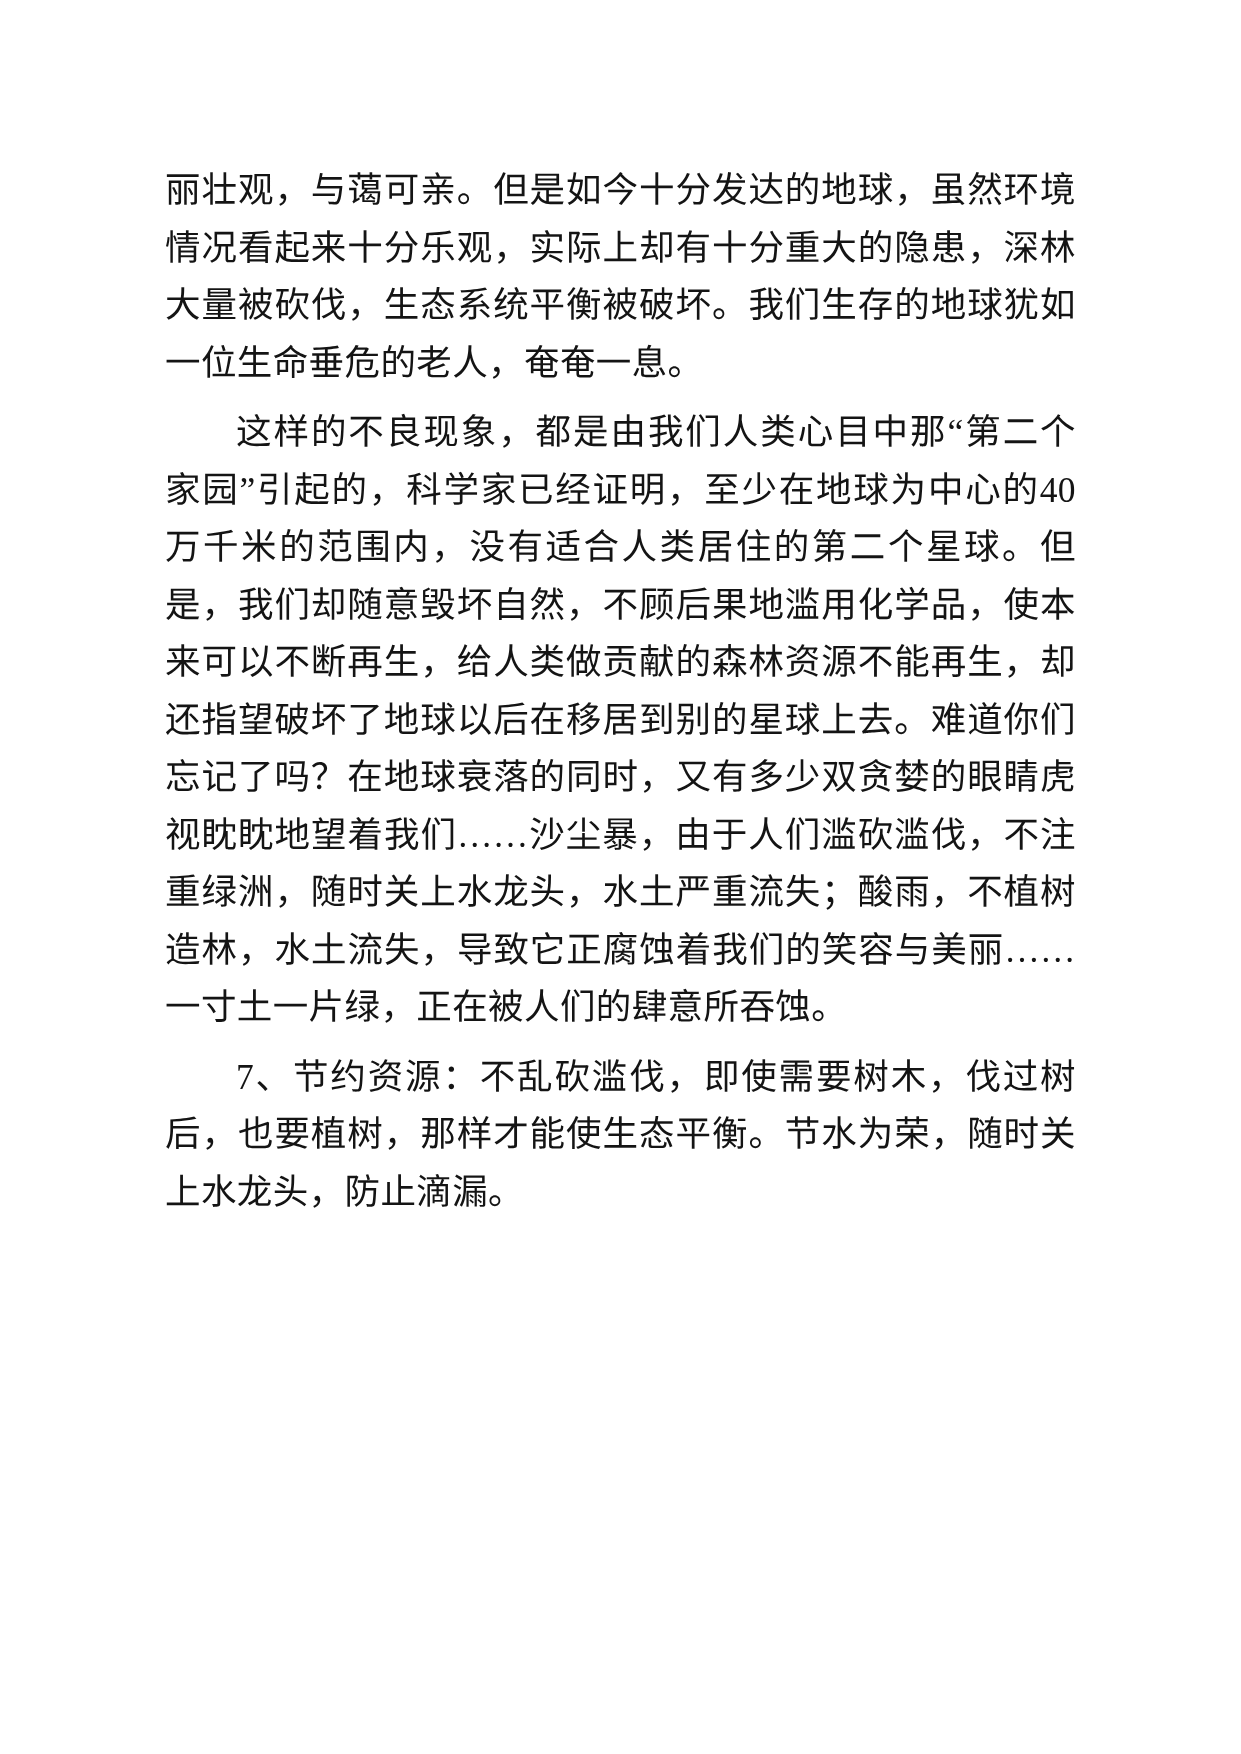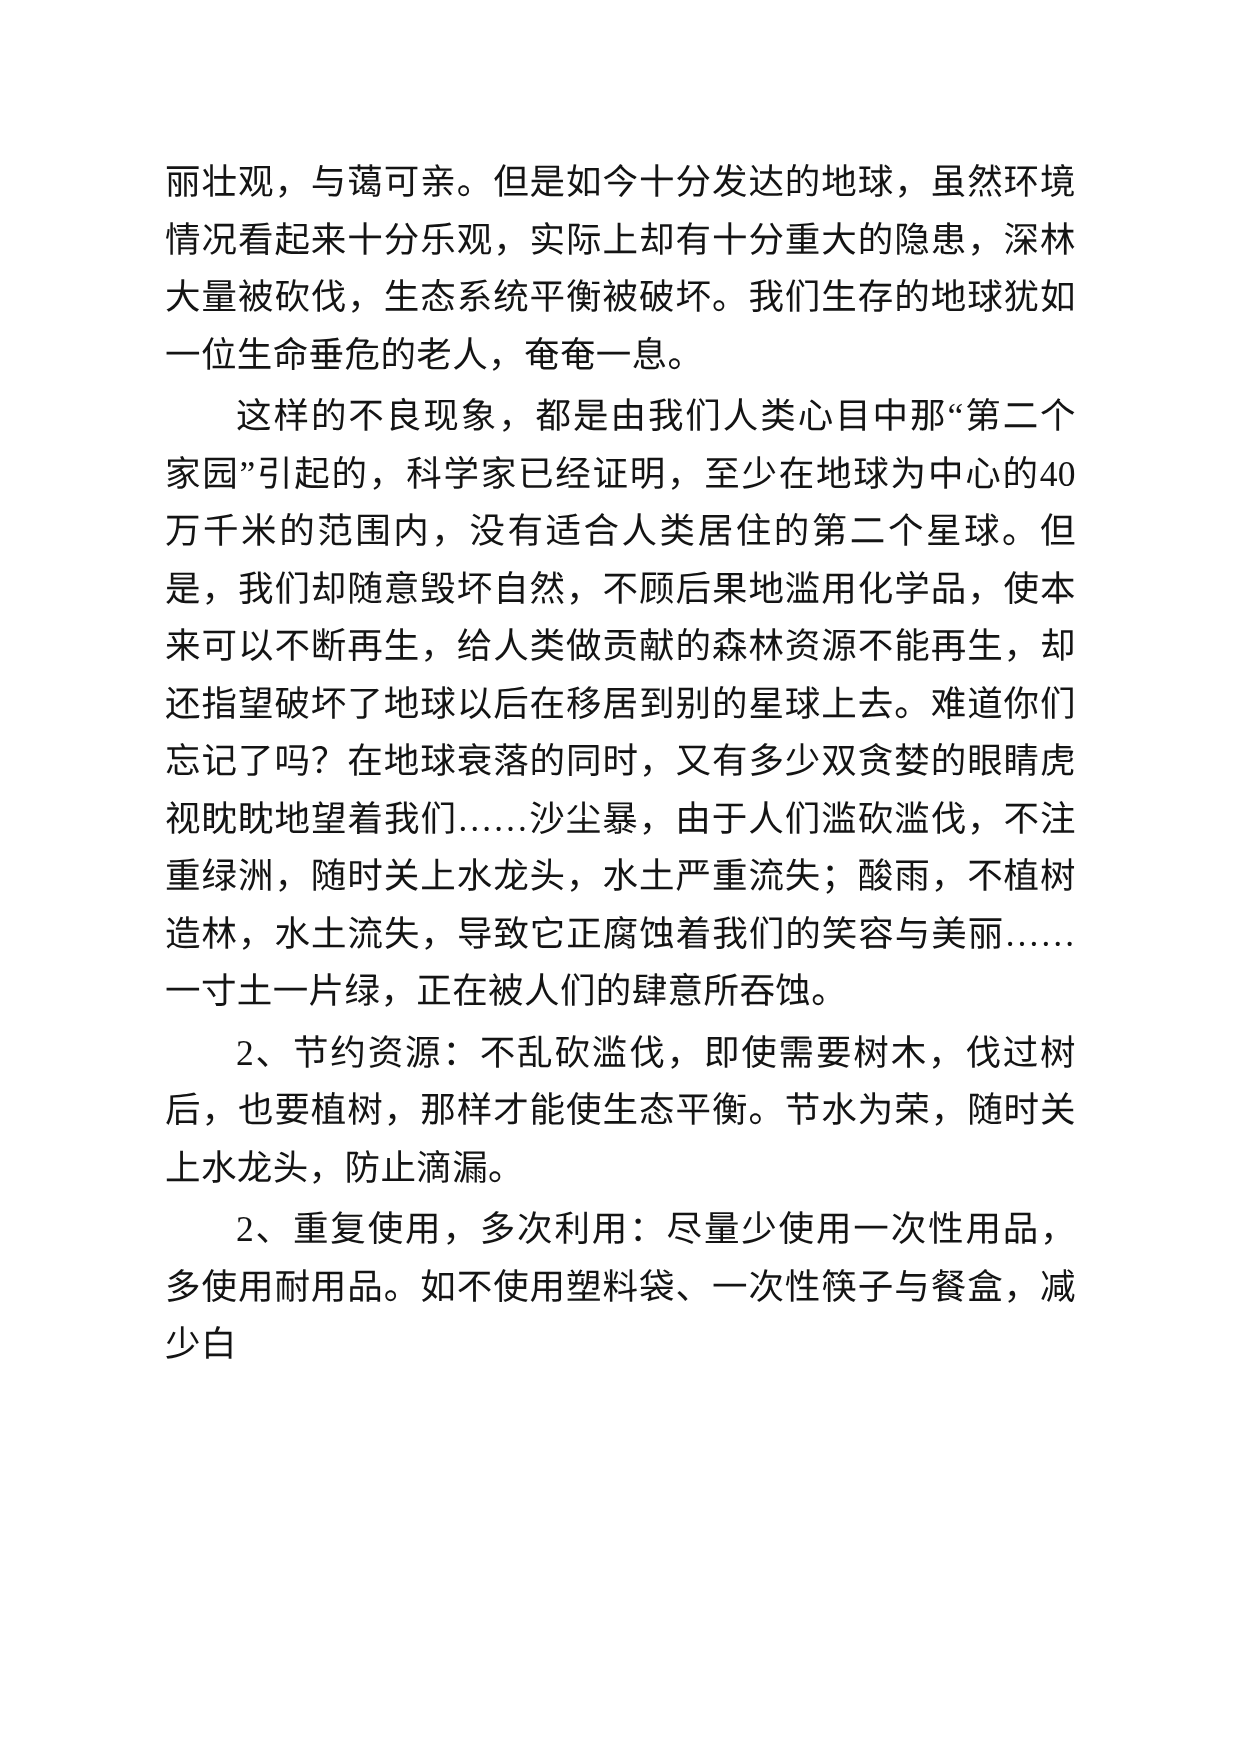--- a/index.html
+++ b/index.html
@@ -25,30 +25,29 @@
   }
   .doc-body {
     font-size: 35.5px;
     line-height: 1.62;
     letter-spacing: 0.4px;
     text-align: justify;
     text-justify: inter-ideograph;
     color: #141414;
   }
   .para {
-    margin: 4px 0 0 0;
+    margin: 12px 0 0 0;
     text-indent: 2em;
   }
   .para.no-indent {
     text-indent: 0;
   }
 </style>
 </head>
 <body>
 
 <div class="page">
   <div class="doc-body">
     <p class="para no-indent">丽壮观，与蔼可亲。但是如今十分发达的地球，虽然环境情况看起来十分乐观，实际上却有十分重大的隐患，深林大量被砍伐，生态系统平衡被破坏。我们生存的地球犹如一位生命垂危的老人，奄奄一息。</p>
     <p class="para">这样的不良现象，都是由我们人类心目中那“第二个家园”引起的，科学家已经证明，至少在地球为中心的40万千米的范围内，没有适合人类居住的第二个星球。但是，我们却随意毁坏自然，不顾后果地滥用化学品，使本来可以不断再生，给人类做贡献的森林资源不能再生，却还指望破坏了地球以后在移居到别的星球上去。难道你们忘记了吗？在地球衰落的同时，又有多少双贪婪的眼睛虎视眈眈地望着我们……沙尘暴，由于人们滥砍滥伐，不注重绿洲，随时关上水龙头，水土严重流失；酸雨，不植树造林，水土流失，导致它正腐蚀着我们的笑容与美丽……一寸土一片绿，正在被人们的肆意所吞蚀。</p>
-    <p class="para">2、节约资源：不乱砍滥伐，即使需要树木，伐过树后，也要植树，那样才能使生态平衡。节水为荣，随时关上水龙头，防止滴漏。</p>
-    <p class="para">2、重复使用，多次利用：尽量少使用一次性用品，多使用耐用品。如不使用塑料袋、一次性筷子与餐盒，减少白</p>
+    <p class="para">7、节约资源：不乱砍滥伐，即使需要树木，伐过树后，也要植树，那样才能使生态平衡。节水为荣，随时关上水龙头，防止滴漏。</p>
   </div>
 </div>
 
 </body></html>

